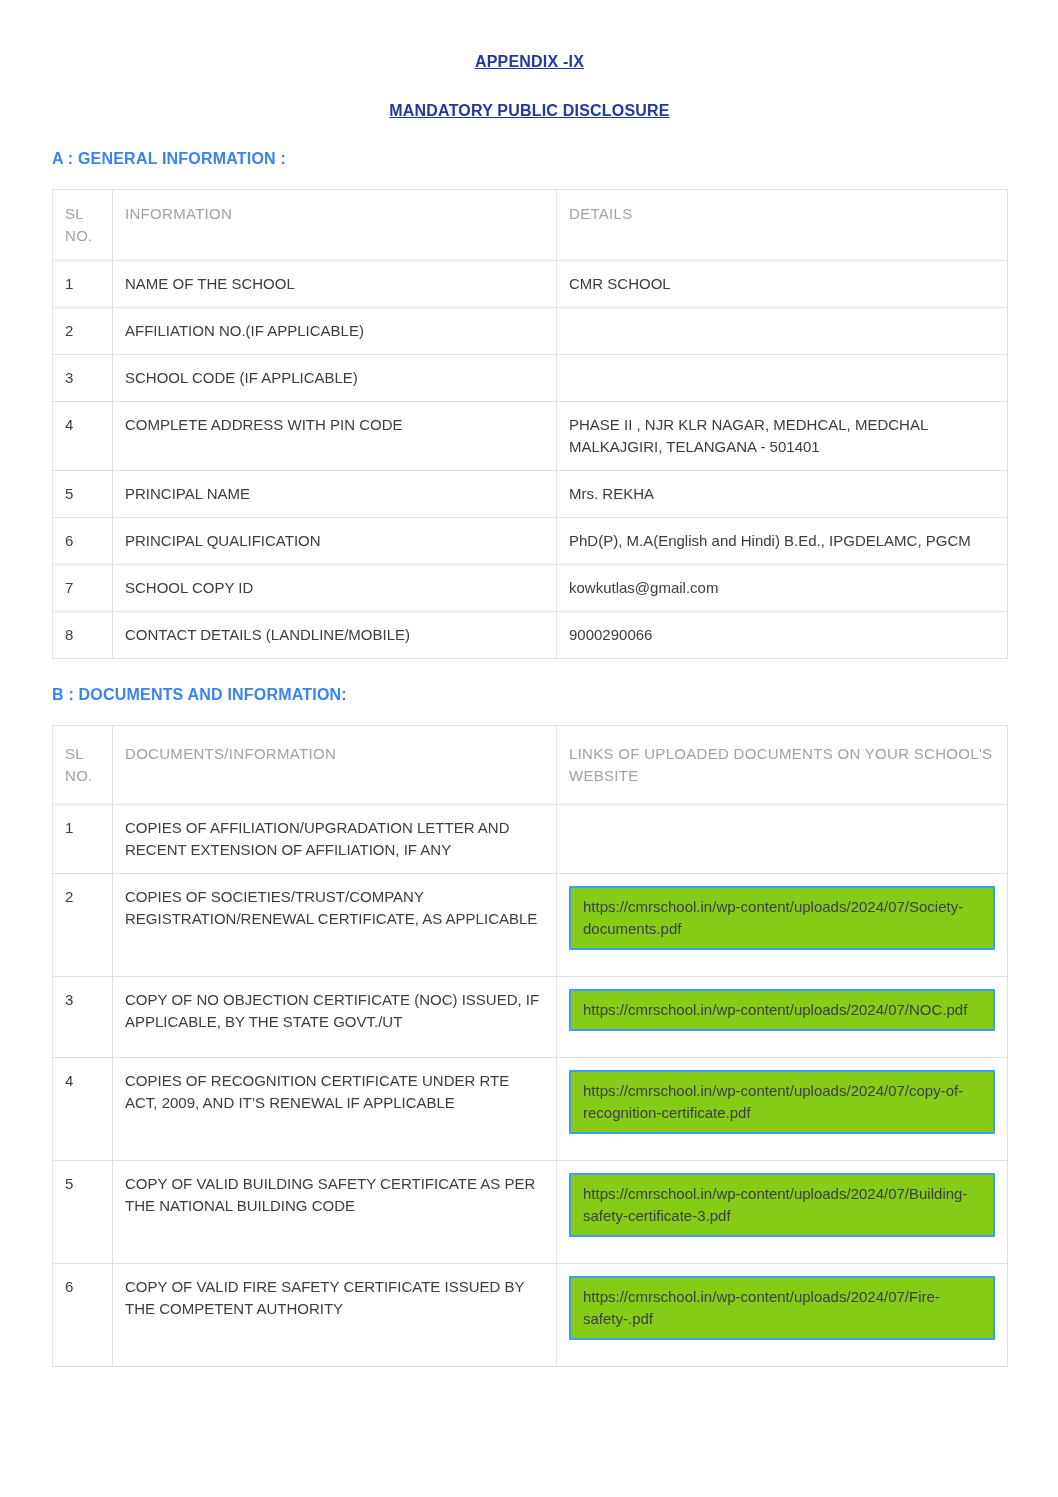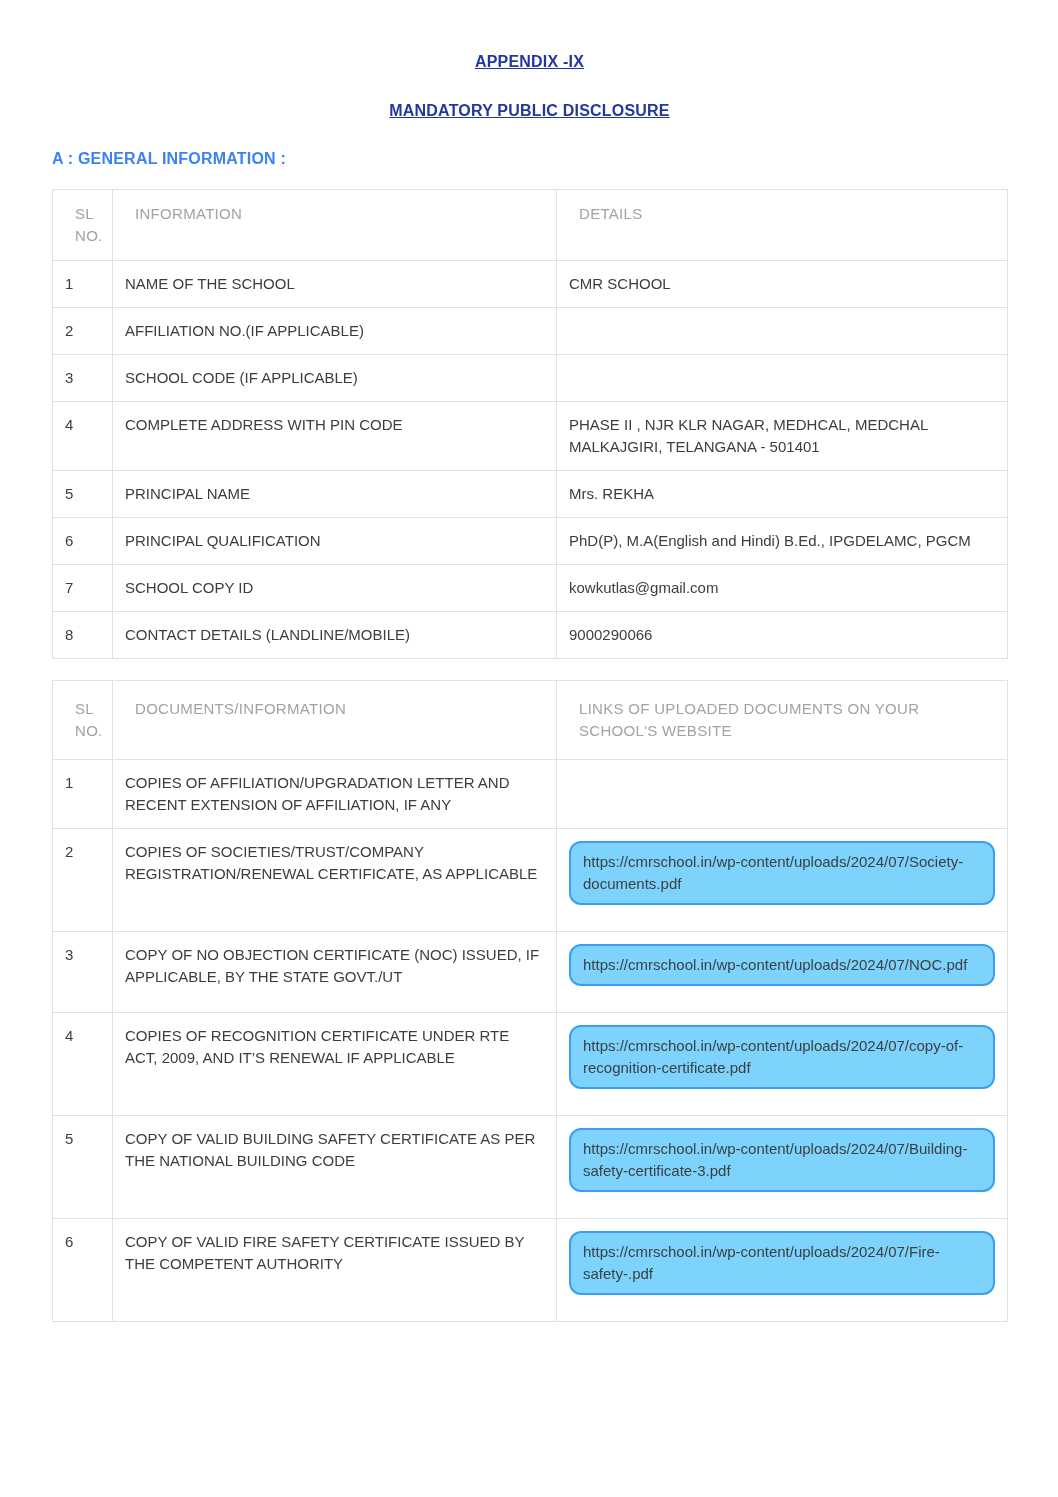--- a/index.html
+++ b/index.html
@@ -41,37 +41,37 @@
   table.disclosure td, table.disclosure th {
     border: 1px solid #e1e1e1;
     vertical-align: top;
     font-size: 15px;
     line-height: 22px;
     text-align: left;
     font-weight: 400;
   }
   table.disclosure th {
     color: #a2a2a2;
-    padding: 13px 12px 13px 22px;
+    padding: 13px 12px 13px 12px;
     letter-spacing: 0.3px;
   }
   table.disclosure td {
     color: #3d3d3d;
     padding: 12px 12px 12px 12px;
   }
   col.c-slno { width: 60px; }
   col.c-info { width: 444px; }
   col.c-details { width: 451px; }
   th.slno, td.slno { padding-left: 10px; padding-right: 6px; }
   table.table-b th { padding-top: 17px; padding-bottom: 17px; }
   table.table-b td { padding-bottom: 12px; }
   .linkbox {
     border: 2px solid #3b9ef3;
-    border-radius: 12px;
-    background: #7dd3fc;
+    border-radius: 1px;
+    background: #84cc16;
     padding: 8px 12px;
     margin-bottom: 14px;
     overflow-wrap: break-word;
     word-wrap: break-word;
     color: #3d4043;
     cursor: pointer;
   }
 </style>
 </head>
 <body>
@@ -133,20 +133,21 @@
         <td>kowkutlas@gmail.com</td>
       </tr>
       <tr>
         <td class="slno">8</td>
         <td>CONTACT DETAILS (LANDLINE/MOBILE)</td>
         <td>9000290066</td>
       </tr>
     </tbody>
   </table>
 
+  <div class="section-heading">B : DOCUMENTS AND INFORMATION:</div>
 
   <table class="disclosure table-b">
     <colgroup>
         <col class="c-slno">
         <col class="c-info">
         <col class="c-details">
       </colgroup>
     <thead>
       <tr>
         <th class="slno">SL NO.</th>

